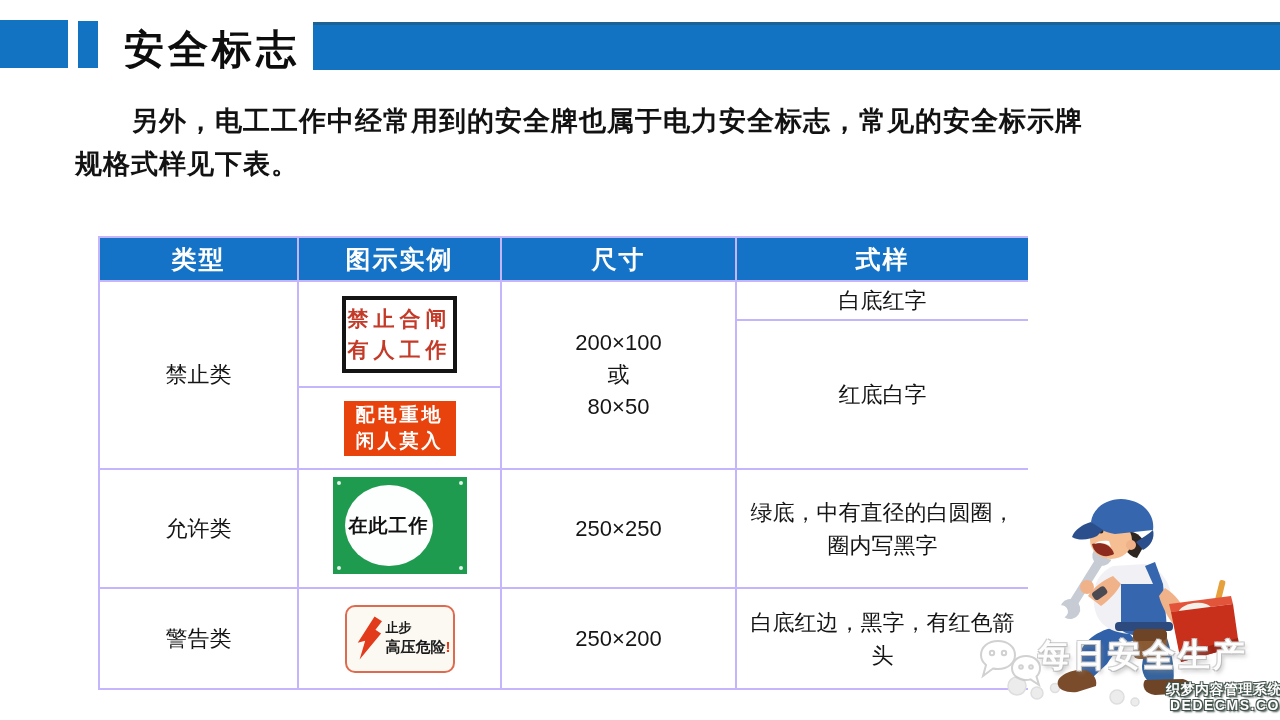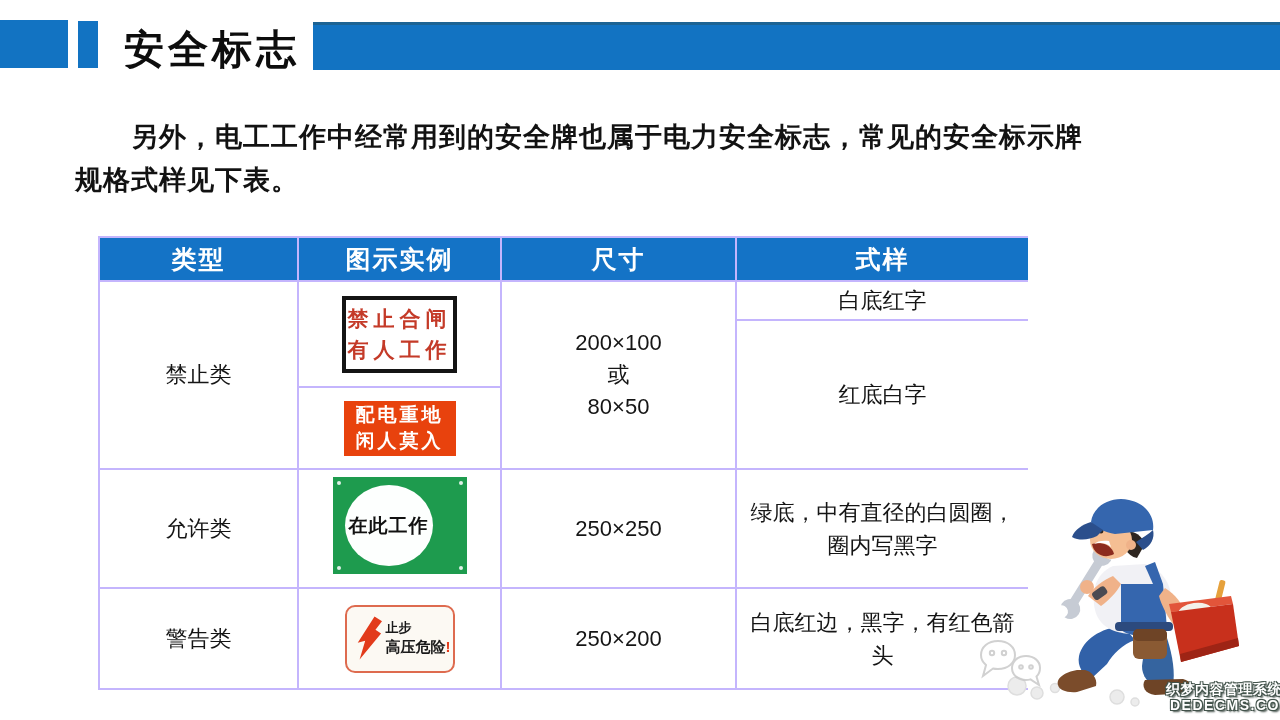--- a/index.html
+++ b/index.html
@@ -12,21 +12,21 @@
   .bar { position:absolute; background:#1273c2; }
   .bar-left  { left:0;   top:20px; width:68px;  height:48px; }
   .bar-small { left:78px; top:21px; width:20px; height:47px; }
   .bar-right { left:313px; top:22px; width:967px; height:48px; border-top:3px solid #1c6394; }
   .page-title {
     position:absolute; left:124px; top:22px; font-size:40px; font-weight:800;
     letter-spacing:4px; color:#0d0d0d; white-space:nowrap;
   }
   
   .intro {
-    position:absolute; left:75px; top:116px; width:1090px;
+    position:absolute; left:75px; top:100px; width:1090px;
     font-size:27px; line-height:1.6; font-weight:600; color:#121212;
     white-space:pre-line; text-indent:56px; letter-spacing:1px;
   }
   
   table.spec {
     position:absolute; left:98px; top:236px; width:929px;
     border-collapse:collapse; table-layout:fixed;
   }
   table.spec th, table.spec td {
     border:2px solid #c4b5fd; text-align:center; vertical-align:middle;
@@ -241,16 +241,17 @@
       <path d="M48,18 C40,18 34,23 34,30 C34,37 40,42 48,42 C49.5,42 51,41.8 52.5,41.4 L61,47 L58.5,38.5 C61,36.3 62,33.3 62,30 C62,23 56,18 48,18 Z"></path>
     </g>
     <g fill="none" stroke="#c9c9c9" stroke-width="2">
       <circle cx="14" cy="15" r="2.2"></circle>
         <circle cx="26" cy="15" r="2.2"></circle>
       <circle cx="43" cy="29" r="1.8"></circle>
         <circle cx="53" cy="29" r="1.8"></circle>
     </g>
   </svg>
 
+  <div class="brand">每日安全生产</div>
   <div class="cms1">织梦内容管理系统</div>
   <div class="cms2">DEDECMS.COM</div>
 
 </div>
 
 </body></html>

